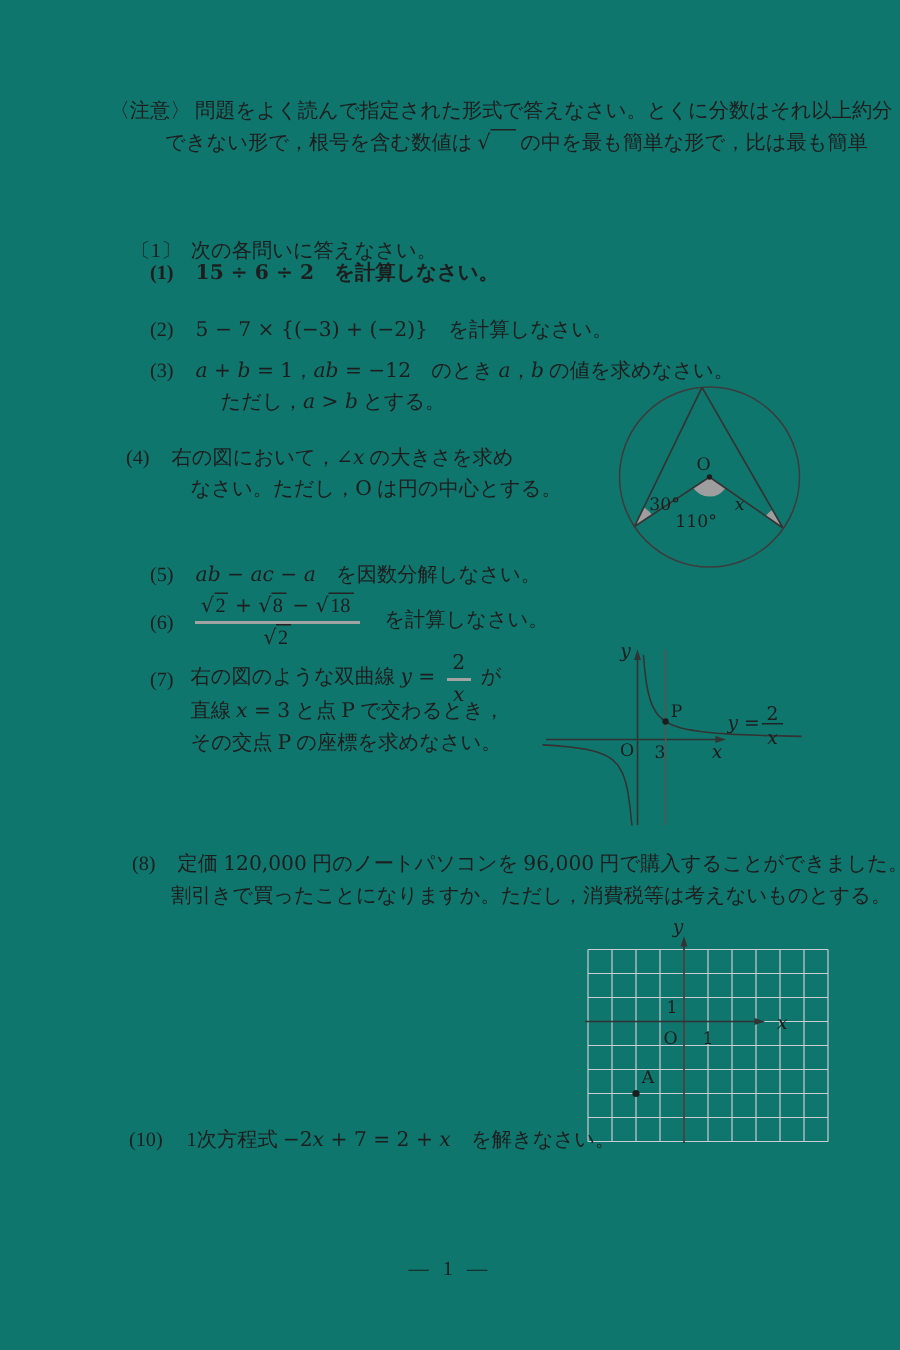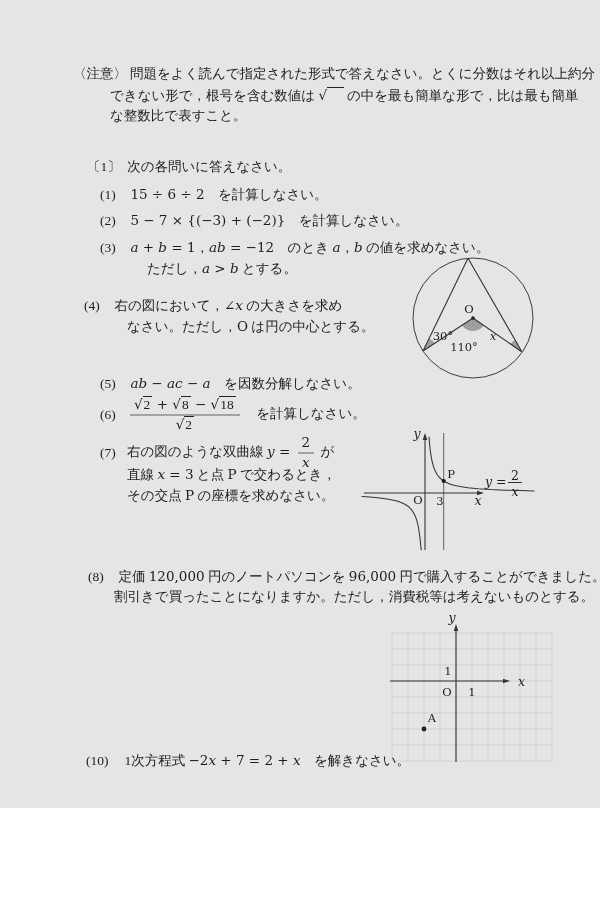--- a/index.html
+++ b/index.html
@@ -1,16 +1,16 @@
 <!DOCTYPE html>
 <html><head>
 <meta charset="utf-8">
 <style>
   html,body{margin:0;padding:0;background:#ffffff;}
-  .page{position:relative;width:600px;height:808px;background:#e5e5e5;overflow:hidden;
+  .page{position:relative;width:600px;height:900px;background:#0f766e;overflow:hidden;
         font-family:"Liberation Serif","DejaVu Serif",serif;font-size:13.5px;color:#1d1d1d;}
   .line{position:absolute;white-space:nowrap;line-height:20px;}
   .vcenter{display:flex;align-items:center;}
   .qnum{display:inline-block;min-width:24px;margin-right:3px;}
   .qnum-wide{display:inline-block;min-width:32px;margin-right:3px;}
   .p-t{font-family:"Liberation Serif","DejaVu Serif",serif;text-align:center;}
   .p-mn{font-family:"DejaVu Serif",serif;}
   .p-mi{font-family:"DejaVu Serif",serif;font-style:italic;}
   .frac{display:inline-flex;flex-direction:column;text-align:center;vertical-align:middle;margin:0 3px;}
   .fnum{display:block;padding:0 4px 1px 4px;border-bottom:2px solid #a3a3a3;line-height:1.15;}
@@ -31,28 +31,27 @@
   .wedge{fill:#9e9e9e;stroke:none;}
 </style>
 </head>
 <body>
 
 <div class="page">
 
   <div class="line" style="left:73px;top:64px;">〈注意〉</div>
   <div class="line" style="left:130px;top:64px;">問題をよく読んで指定された形式で答えなさい。とくに分数はそれ以上約分</div>
   <div class="line" style="left:110px;top:85px;"><span class="p-t">できない形で，根号を含む数値は </span><span class="sqrt"><span class="rad">√</span><span class="rand">　</span></span><span class="p-t"> の中を最も簡単な形で，比は最も簡単</span></div>
-  <div class="line" style="left:110px;top:106px;">な整数比で表すこと。</div>
 
   <div class="line" style="left:87px;top:157px;">
     <span class="qnum" style="min-width:30px;">〔1〕</span>
     <span>次の各問いに答えなさい。</span>
   </div>
 
-  <div class="line" style="left:100px;top:184px;">
+  <div class="line" style="left:100px;top:172px;font-weight:bold;">
     <span class="qnum">(1)</span>
     <span><span class="p-mn">15 ÷ 6 ÷ 2</span><span class="p-t">　を計算しなさい。</span></span>
   </div>
 
   <div class="line" style="left:100px;top:210px;">
     <span class="qnum">(2)</span>
     <span><span class="p-mn">5 − 7 × {(−3) + (−2)}</span><span class="p-t">　を計算しなさい。</span></span>
   </div>
 
   <div class="line" style="left:100px;top:237px;">

